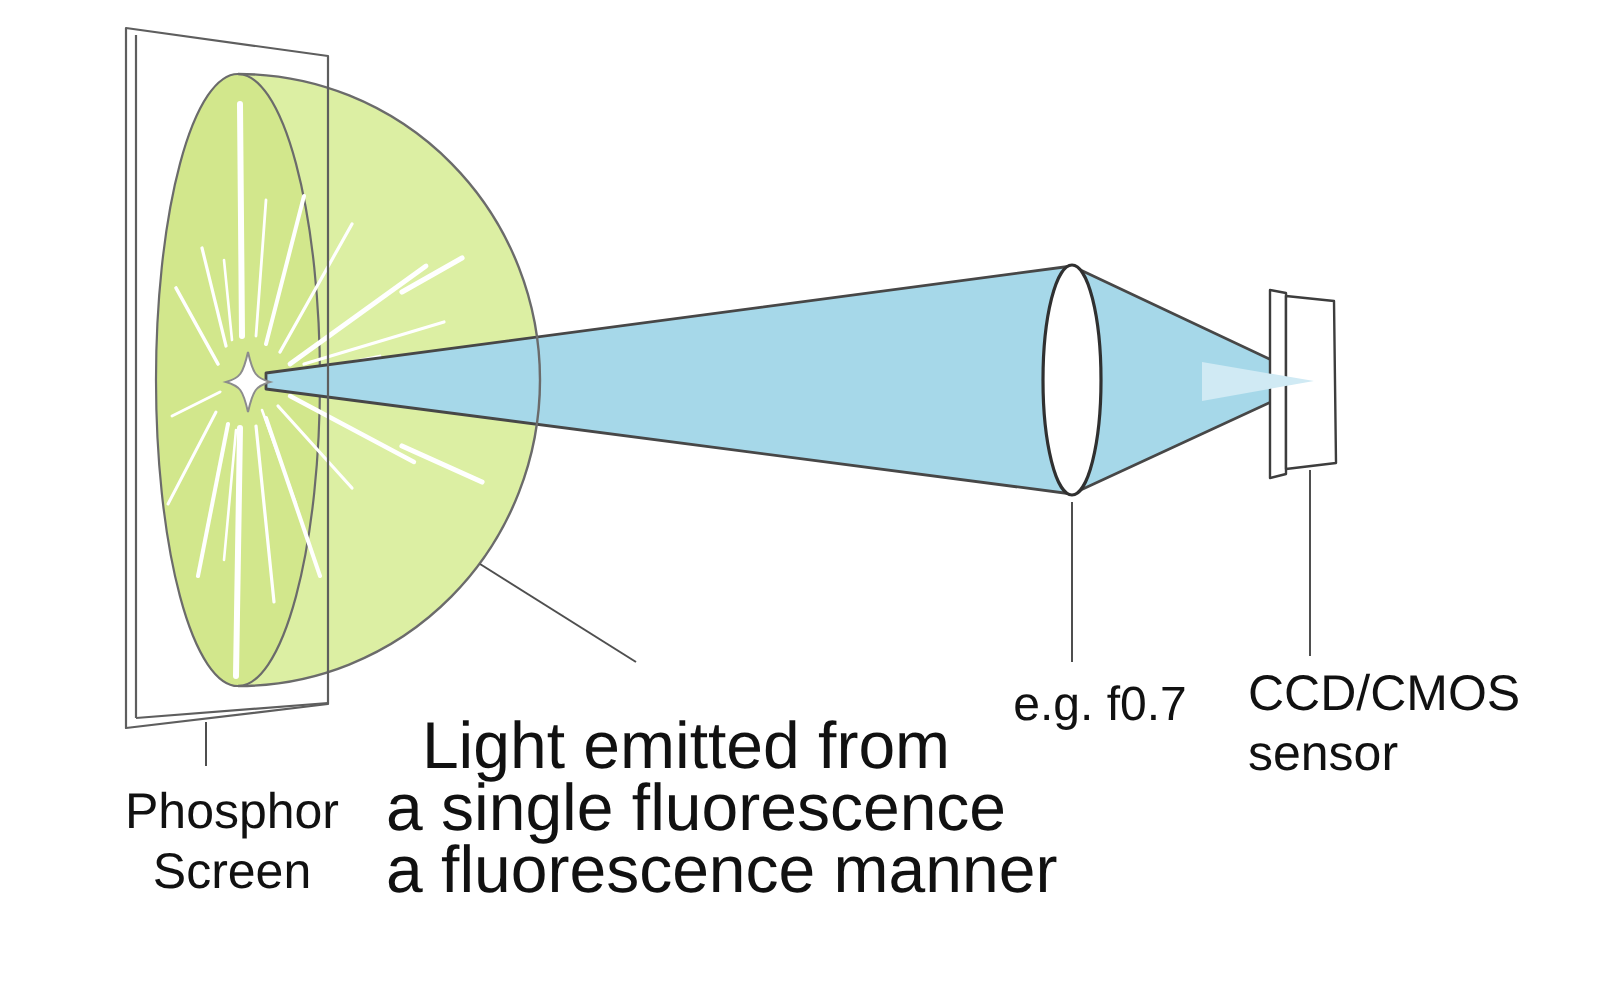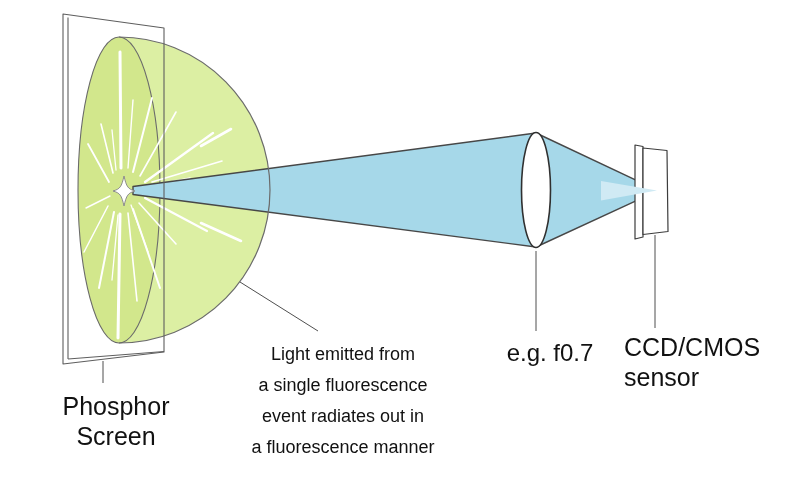--- a/index.html
+++ b/index.html
@@ -30,21 +30,21 @@
   .leader      { stroke: var(--leader-gray, #4f4f4f); stroke-width: 1; fill: none; }
 
   .label {
     position: absolute;
     color: var(--text-black, #111111);
     text-align: center;
     white-space: nowrap;
   }
   .label span { display: block; }
   .label-phosphor { left: 38px;  top: 391px; width: 156px; font-size: 25px; line-height: 30px; }
-  .label-note     { left: 193px; top: 339px; width: 300px; font-size: 18px; line-height: 31px; }
+  .label-note     { left: 193px; top: 357px; width: 300px; font-size: 33px; line-height: 31px; }
   .label-lens     { left: 494px; top: 338px; width: 112px; font-size: 24px; line-height: 30px; }
   .label-sensor   { left: 624px; top: 332px; width: 170px; font-size: 25px; line-height: 30px;
                     text-align: left; }
 </style>
 </head>
 <body>
 
 <div class="stage">
 
   <svg width="800" height="494" viewBox="0 0 800 494">
@@ -107,21 +107,20 @@
   </svg>
 
   <div class="label label-phosphor">
     <span>Phosphor</span>
     <span>Screen</span>
   </div>
 
   <div class="label label-note">
     <span>Light emitted from</span>
     <span>a single fluorescence</span>
-    <span>event radiates out in</span>
     <span>a fluorescence manner</span>
   </div>
 
   <div class="label label-lens">
     <span>e.g. f0.7</span>
   </div>
 
   <div class="label label-sensor">
     <span>CCD/CMOS</span>
     <span>sensor</span>

